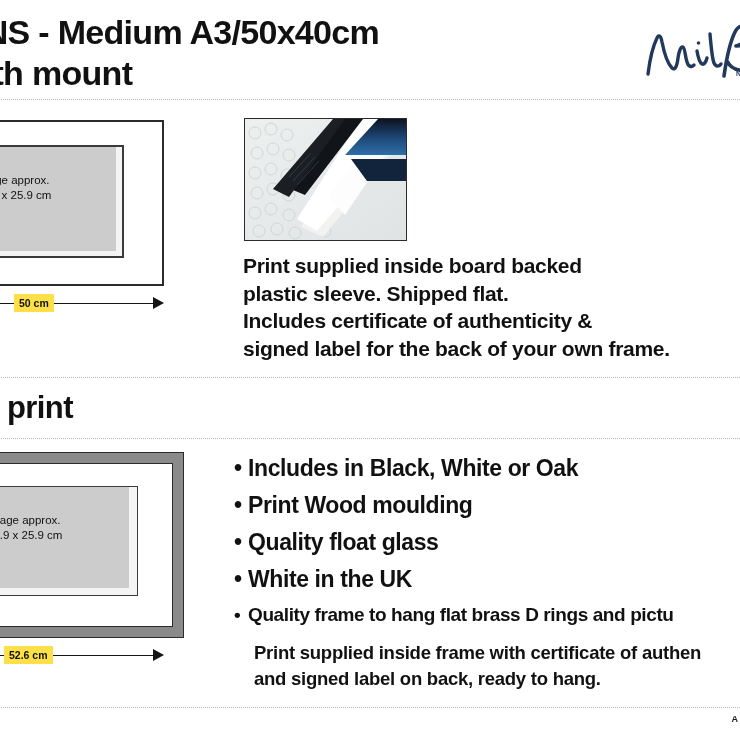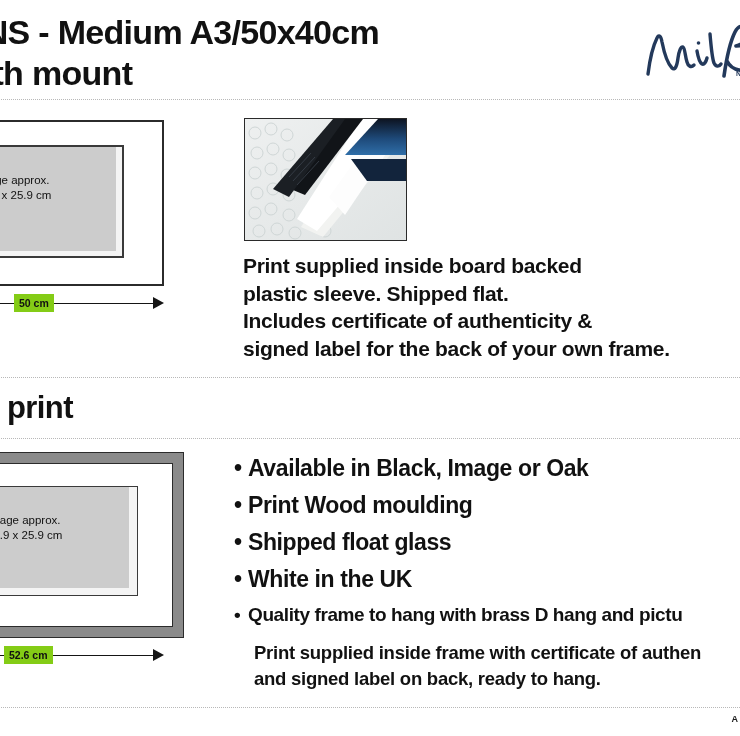--- a/index.html
+++ b/index.html
@@ -134,21 +134,21 @@
     border-top: 6px solid transparent;
     border-bottom: 6px solid transparent;
     border-left: 11px solid #151515;
   }
   .dim .txt {
     position: absolute;
     top: 0px;
     font-size: 10.5px;
     font-weight: 700;
     color: #111111;
-    background: #84cc16;
+    background: #fde047;
     padding: 0 5px;
     line-height: 18px;
     white-space: nowrap;
   }
 
   .dim-50 { left: -48px; top: 294px; width: 212px; }
   .dim-50 .txt { left: 62px; }
 
   .dim-526 { left: -58px; top: 646px; width: 222px; }
   .dim-526 .txt { left: 62px; }
@@ -410,25 +410,25 @@
     </div>
   </div>
 
   <div class="dim dim-526">
     <div class="line"></div>
     <div class="head"></div>
     <div class="txt">52.6 cm</div>
   </div>
 
   <div class="bullets">
-    <div class="bullet"><span class="dot">•</span><span>Available in Black, Image or Oak</span></div>
+    <div class="bullet"><span class="dot">•</span><span>Includes in Black, White or Oak</span></div>
     <div class="bullet"><span class="dot">•</span><span>Print Wood moulding</span></div>
-    <div class="bullet"><span class="dot">•</span><span>Shipped float glass</span></div>
+    <div class="bullet"><span class="dot">•</span><span>Quality float glass</span></div>
     <div class="bullet"><span class="dot">•</span><span>White in the UK</span></div>
-    <div class="bullet small"><span class="dot">•</span><span>Quality frame to hang with brass D hang and pictu</span></div>
+    <div class="bullet small"><span class="dot">•</span><span>Quality frame to hang flat brass D rings and pictu</span></div>
   </div>
 
   <div class="text-block-2">
     <div class="body-line-2">Print supplied inside frame with certificate of authen</div>
     <div class="body-line-2">and signed label on back, ready to hang.</div>
   </div>
 
   <div class="corner-mark">A</div>
 
 </div>

